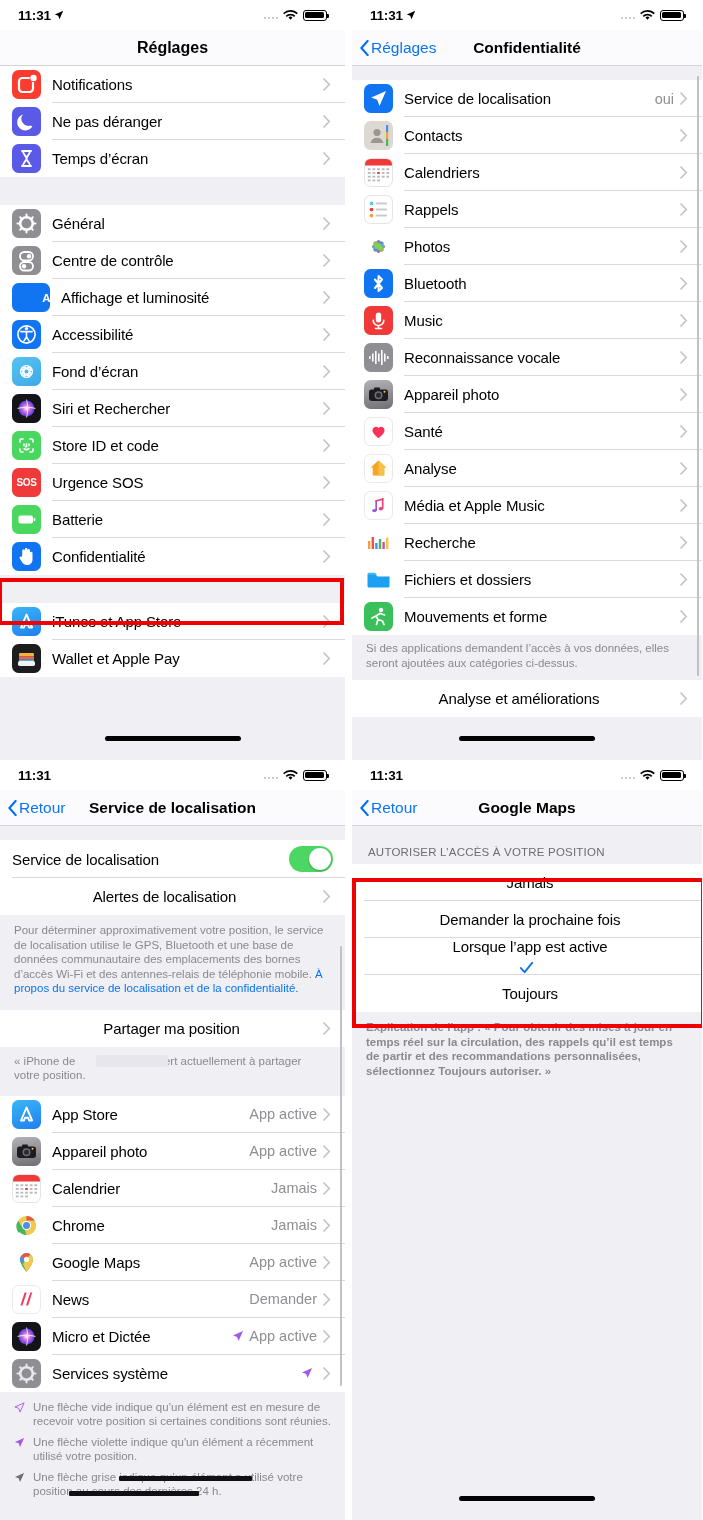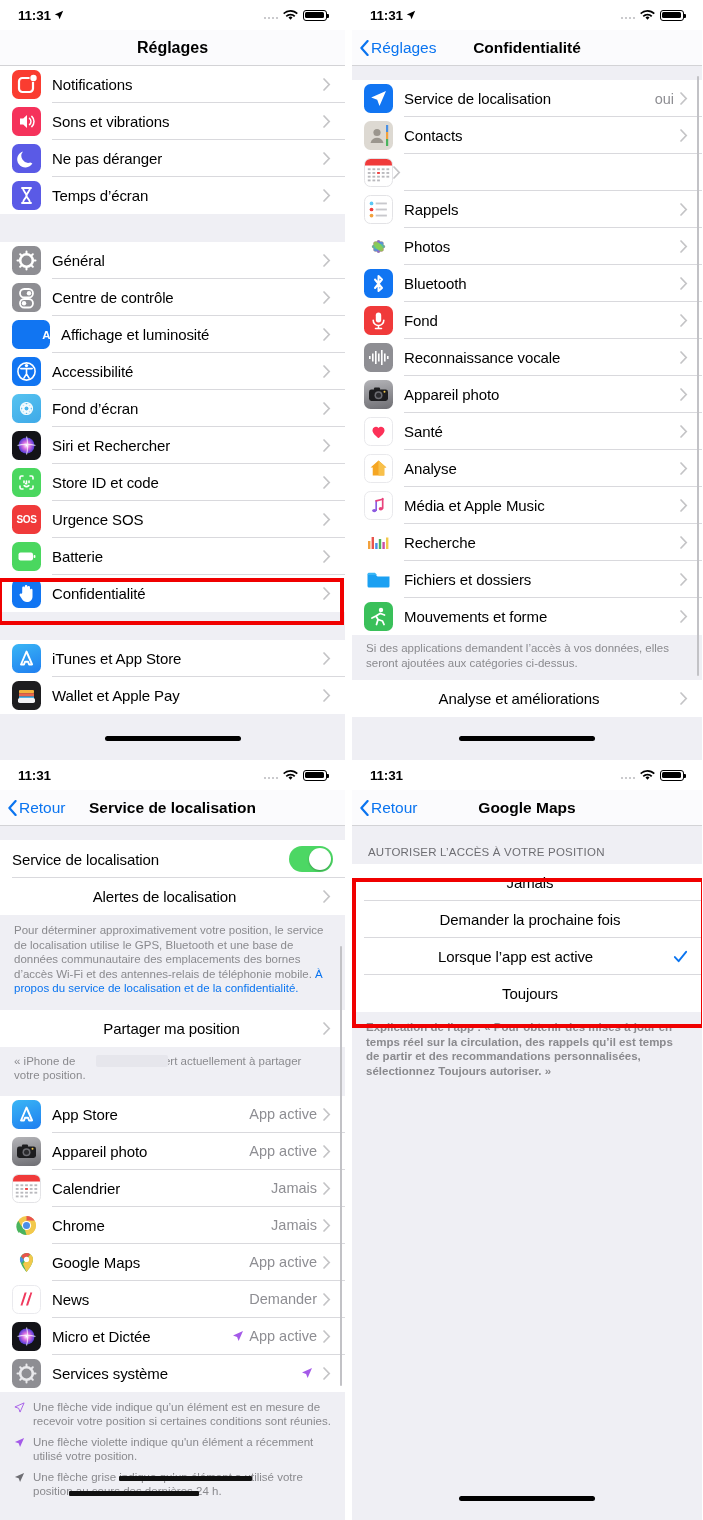--- a/index.html
+++ b/index.html
@@ -164,33 +164,20 @@
       <div class="group">
         <div class="row">
           <span class="ico" style="background:#fa3c30;position:relative;">
             <svg viewBox="0 0 29 29" style="width:100%;height:100%">
                 <rect x="7" y="8" width="14" height="14" rx="3.4" fill="none" stroke="#fff" stroke-width="2.2"></rect>
                 <circle cx="21.5" cy="8" r="4" fill="#fa3c30" stroke="#fff" stroke-width="0"></circle>
                 <circle cx="21.5" cy="8" r="3.2" fill="#fff"></circle>
               </svg>
           </span>
           <span class="label">Notifications</span>
-          <svg class="chev" viewBox="0 0 8 13">
-              <path d="M1 1l5.2 5.5L1 12" fill="none" stroke="#c4c4c6" stroke-width="1.7" stroke-linecap="round"></path>
-            </svg>
-          <span class="sep"></span>
-        </div>
-        <div class="row">
-          <span class="ico" style="background:#f5325b;">
-            <svg viewBox="0 0 29 29" style="width:100%;height:100%">
-                <path d="M8 11.5h3.2L15 8v13l-3.8-3.5H8z" fill="#fff"></path>
-                <path d="M17.5 11.4a4 4 0 0 1 0 6.2M19.8 9.4a7 7 0 0 1 0 10.2" fill="none" stroke="#fff" stroke-width="1.5" stroke-linecap="round"></path>
-              </svg>
-          </span>
-          <span class="label">Sons et vibrations</span>
           <svg class="chev" viewBox="0 0 8 13">
               <path d="M1 1l5.2 5.5L1 12" fill="none" stroke="#c4c4c6" stroke-width="1.7" stroke-linecap="round"></path>
             </svg>
           <span class="sep"></span>
         </div>
         <div class="row">
           <span class="ico" style="background:#5a5ae6;">
             <svg viewBox="0 0 29 29" style="width:100%;height:100%">
                 <path d="M18.5 18.5A7 7 0 0 1 11 7.4a8.2 8.2 0 1 0 9.4 12.1 7 7 0 0 1-1.9-1z" fill="#fff"></path>
               </svg>
@@ -488,20 +475,21 @@
                   <rect x="13" y="18" width="3" height="2"></rect>
                   <rect x="18" y="18" width="3" height="2"></rect>
                   <rect x="23" y="18" width="3" height="2"></rect>
                   <rect x="3" y="22" width="3" height="2"></rect>
                   <rect x="8" y="22" width="3" height="2"></rect>
                   <rect x="13" y="22" width="3" height="2"></rect>
                 </g>
                 <rect x="13" y="14" width="3" height="2" fill="#f03a3a"></rect>
               </svg>
           </span>
+          <span class="label">Calendriers</span>
           <svg class="chev" viewBox="0 0 8 13">
               <path d="M1 1l5.2 5.5L1 12" fill="none" stroke="#c4c4c6" stroke-width="1.7" stroke-linecap="round"></path>
             </svg>
           <span class="sep"></span>
         </div>
 
         <div class="row">
           <span class="ico" style="background:#fff;border:1px solid #e3e3e6;">
             <svg viewBox="0 0 29 29" style="width:100%;height:100%">
                 <circle cx="7" cy="8" r="2" fill="#5ac8f5"></circle>
@@ -554,21 +542,21 @@
           <span class="sep"></span>
         </div>
 
         <div class="row">
           <span class="ico" style="background:#f03a3a;">
             <svg viewBox="0 0 29 29" style="width:100%;height:100%">
                 <rect x="11.8" y="6.5" width="5.4" height="10" rx="2.7" fill="#fff"></rect>
                 <path d="M9.2 14.2a5.3 5.3 0 0 0 10.6 0M14.5 19.5V22.5M11.5 22.5h6" stroke="#fff" stroke-width="1.6" fill="none" stroke-linecap="round"></path>
               </svg>
           </span>
-          <span class="label">Fond</span>
+          <span class="label">Music</span>
           <svg class="chev" viewBox="0 0 8 13">
               <path d="M1 1l5.2 5.5L1 12" fill="none" stroke="#c4c4c6" stroke-width="1.7" stroke-linecap="round"></path>
             </svg>
           <span class="sep"></span>
         </div>
 
         <div class="row">
           <span class="ico" style="background:#8e8e93;">
             <svg viewBox="0 0 29 29" style="width:100%;height:100%">
                 <g fill="#fff">
@@ -1003,21 +991,21 @@
       <div class="grouphdr">AUTORISER L’ACCÈS À VOTRE POSITION</div>
       <div class="group">
         <div class="row noicon" style="height:37px;">
           <span class="label">Jamais</span>
           <span class="sep" style="left:12px;"></span>
         </div>
         <div class="row noicon" style="height:37px;">
           <span class="label">Demander la prochaine fois</span>
           <span class="sep" style="left:12px;"></span>
         </div>
-        <div class="row noicon" style="height:37px;">
+        <div class="row noicon" style="height:37px;flex-direction:column;">
           <span class="label">Lorsque l’app est active</span>
           <svg class="check" viewBox="0 0 16 16">
               <path d="M2 8.6 6 13 14 3" fill="none" stroke="#0a74f0" stroke-width="2" stroke-linecap="round" stroke-linejoin="round"></path>
             </svg>
           <span class="sep" style="left:12px;"></span>
         </div>
         <div class="row noicon" style="height:37px;">
           <span class="label">Toujours</span>
         </div>
       </div>

